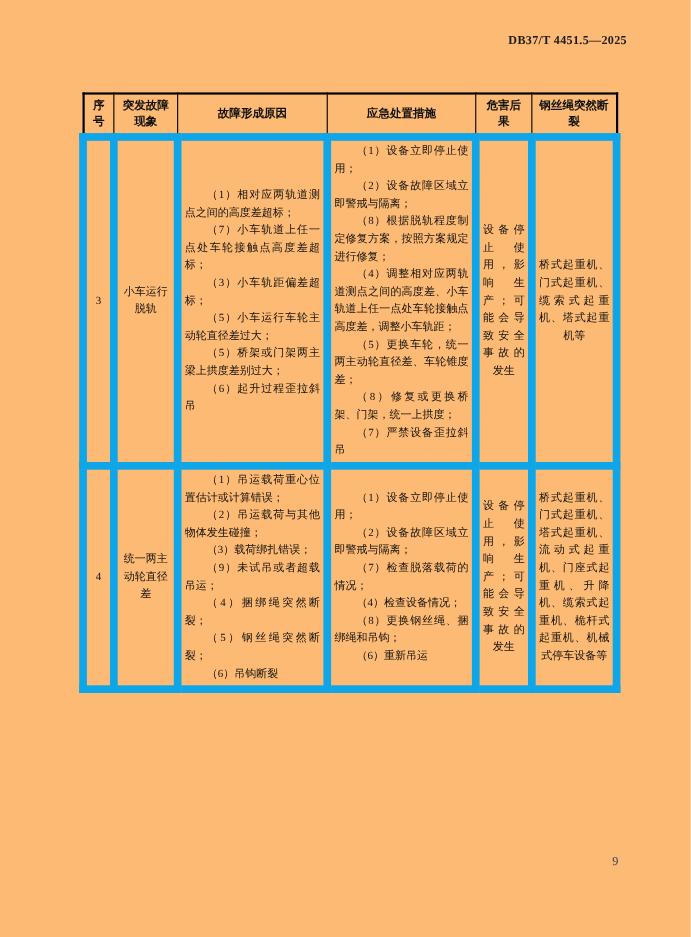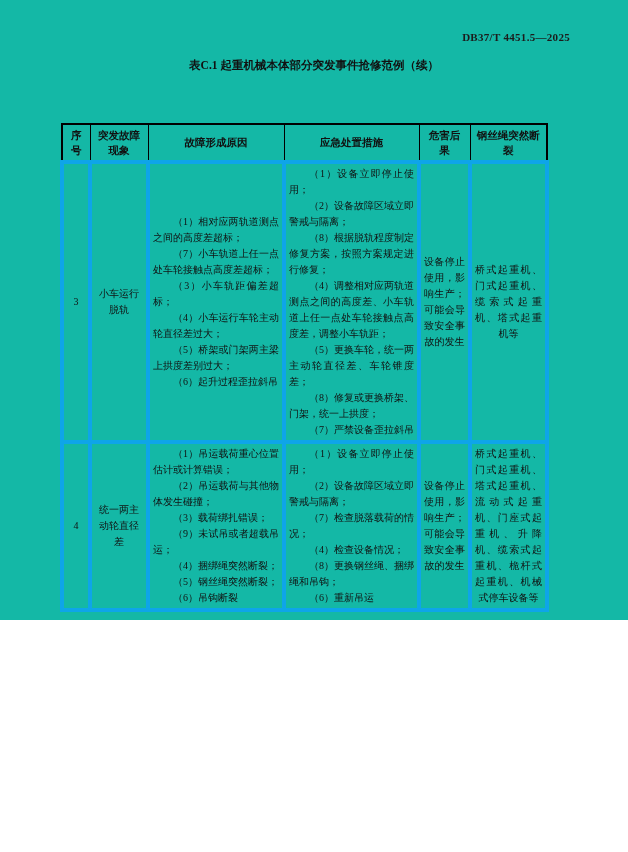--- a/index.html
+++ b/index.html
@@ -1,49 +1,49 @@
 <!DOCTYPE html>
 <html><head>
 <meta charset="utf-8">
 <style>
   html,body { margin:0; padding:0; background:#ffffff; }
   .page {
     position:relative;
-    width:628px; height:620px;
-    background:#14b8a6;
+    width:628px; height:852px;
+    background:#fdba74;
     font-family:"Liberation Serif","DejaVu Serif",serif;
     color:#151515;
     overflow:hidden;
   }
   .doc-number {
     position:absolute; top:31px; right:58px;
     font-size:11px; letter-spacing:0.3px; font-weight:600;
     color:#1c1c1c;
   }
   .table-title {
     position:absolute; top:58px; left:0; width:100%;
     text-align:center; font-weight:bold; font-size:11.5px;
     color:#111;
   }
   table.repair-table {
-    position:absolute; top:84px; left:60px;
+    position:absolute; top:84px; left:72px;
     width:485px; table-layout:fixed;
     border-collapse:collapse;
     border:2px solid #000;
-    font-size:10px; color:#111;margin-top:39px;
+    font-size:10px; color:#111;
   }
   .repair-table th {
     border:1px solid #000; border-bottom:2px solid #000;
     font-weight:bold; font-size:10.5px;
     height:33px; padding:1px 5px;
     text-align:center; vertical-align:middle;
     line-height:15px;
   }
   .repair-table td {
-    border:4px solid #0ea5e9;
+    border:7px solid #0ea5e9;
     vertical-align:middle;
     padding:2px 3px;
     line-height:16px;
   }
   tr.row-a td { height:240px; }
   tr.row-b td { height:146px; }
   td.center { text-align:center; }
   td.list p {
     margin:0; text-indent:2em;
     text-align:justify; line-height:16px;
@@ -57,21 +57,20 @@
     font-size:11px; color:#31415f;
   }
 </style>
 </head>
 <body>
 
 <div class="page">
 
   <div class="doc-number">DB37/T 4451.5—2025</div>
 
-  <div class="table-title">表C.1 起重机械本体部分突发事件抢修范例（续）</div>
 
   <table class="repair-table">
     <colgroup>
       <col style="width:28px">
       <col style="width:58px">
       <col style="width:136px">
       <col style="width:135px">
       <col style="width:51px">
       <col style="width:77px">
     </colgroup>
@@ -86,21 +85,21 @@
       </tr>
     </thead>
     <tbody>
       <tr class="row-a">
         <td class="center">3</td>
         <td class="center">小车运行脱轨</td>
         <td class="list">
           <p>（1）相对应两轨道测点之间的高度差超标；</p>
           <p>（7）小车轨道上任一点处车轮接触点高度差超标；</p>
           <p>（3）小车轨距偏差超标；</p>
-          <p>（4）小车运行车轮主动轮直径差过大；</p>
+          <p>（5）小车运行车轮主动轮直径差过大；</p>
           <p>（5）桥架或门架两主梁上拱度差别过大；</p>
           <p>（6）起升过程歪拉斜吊</p>
         </td>
         <td class="list">
           <p>（1）设备立即停止使用；</p>
           <p>（2）设备故障区域立即警戒与隔离；</p>
           <p>（8）根据脱轨程度制定修复方案，按照方案规定进行修复；</p>
           <p>（4）调整相对应两轨道测点之间的高度差、小车轨道上任一点处车轮接触点高度差，调整小车轨距；</p>
           <p>（5）更换车轮，统一两主动轮直径差、车轮锥度差；</p>
           <p>（8）修复或更换桥架、门架，统一上拱度；</p>

